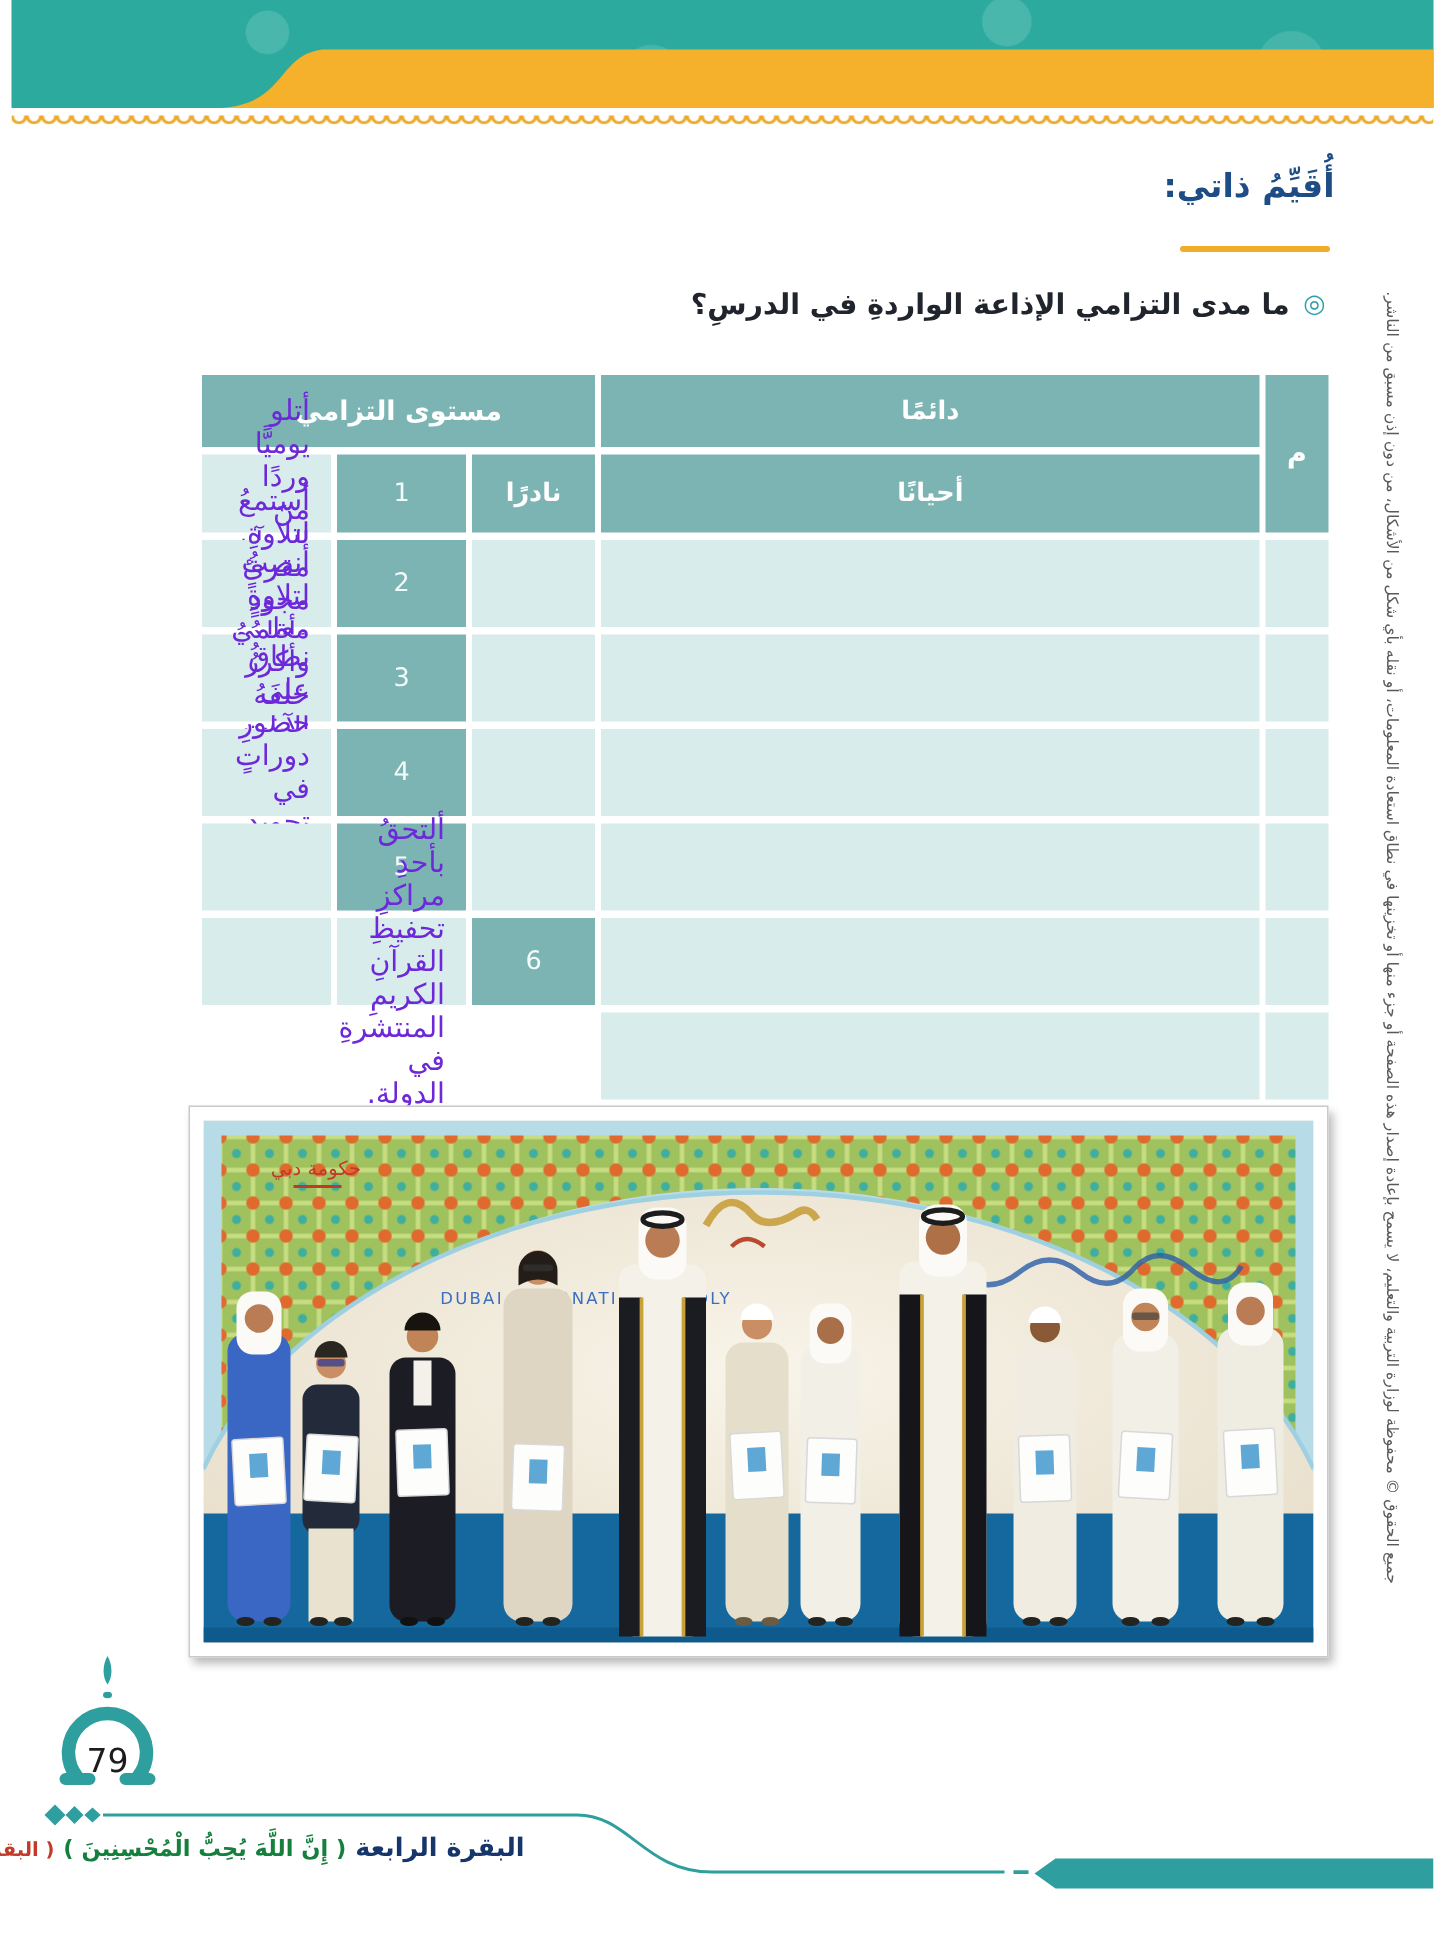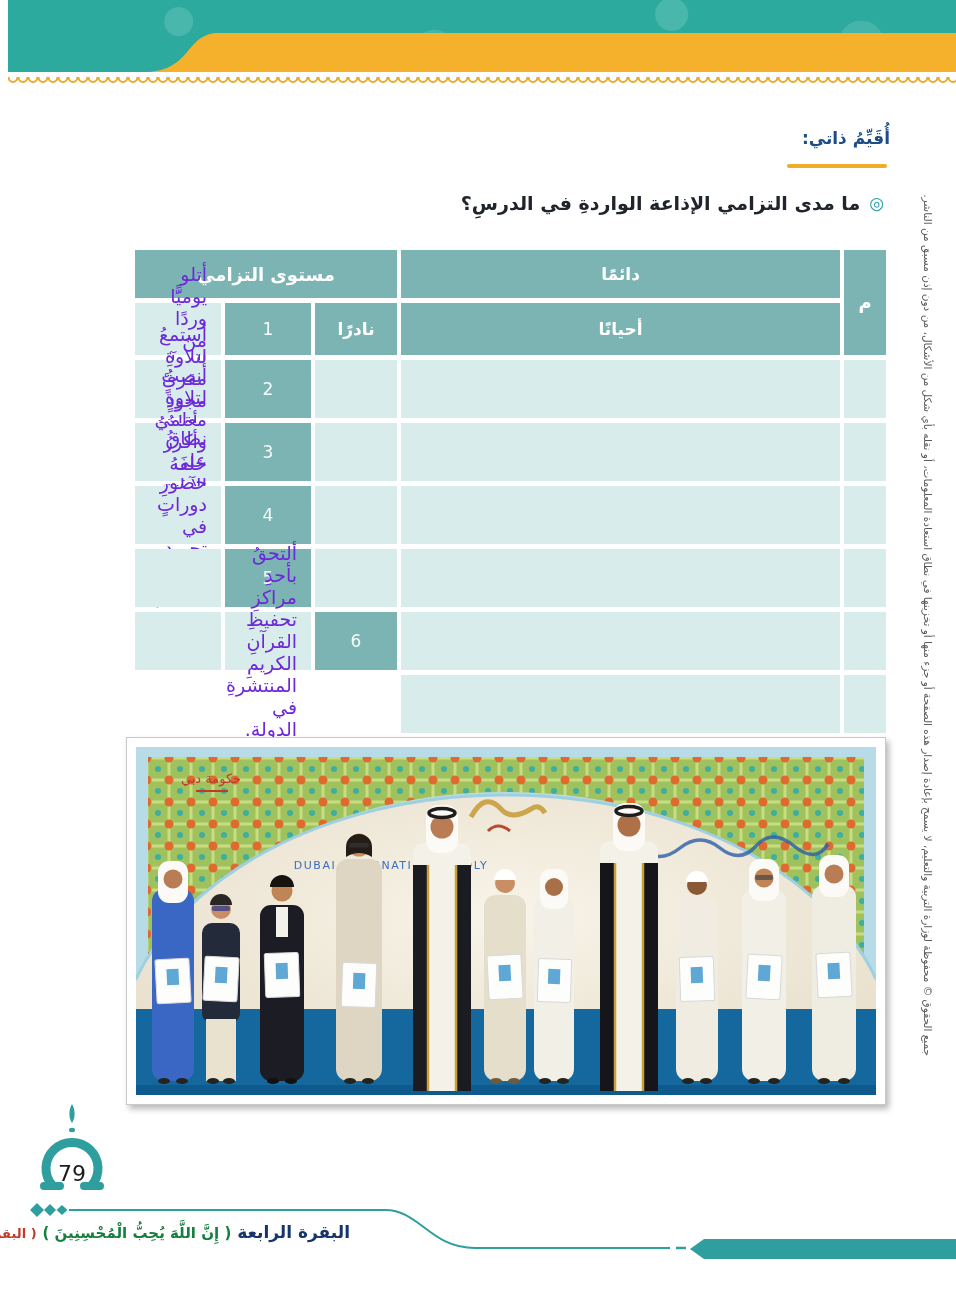--- a/index.html
+++ b/index.html
@@ -12,21 +12,21 @@
     position:absolute;left:8px;top:0;width:948px;height:72px;background:#2caa9e;
     background-image:
       radial-gradient(circle at 18% 30%, rgba(255,255,255,.14) 0 14px, rgba(255,255,255,0) 15px),
       radial-gradient(circle at 45% 70%, rgba(255,255,255,.12) 0 20px, rgba(255,255,255,0) 21px),
       radial-gradient(circle at 70% 20%, rgba(255,255,255,.14) 0 16px, rgba(255,255,255,0) 17px),
       radial-gradient(circle at 90% 60%, rgba(255,255,255,.12) 0 22px, rgba(255,255,255,0) 23px);
   }
   .band-svg{position:absolute;left:8px;top:0;}
   
   .page-title{
-    position:absolute;right:66px;top:128px;color:#1e4c85;font-size:17px;font-weight:bold;
+    position:absolute;right:66px;top:112px;color:#1e4c85;font-size:22px;font-weight:bold;
   }
   .title-underline{position:absolute;right:69px;top:164px;width:100px;height:4px;background:#f0ad2a;border-radius:2px;}
   .question{
     position:absolute;right:72px;top:192px;font-size:19px;color:#20242c;font-weight:600;
     display:flex;align-items:center;gap:9px;
   }
   .q-bullet{color:#2a9fae;font-size:17px;line-height:1;}
   
   .self-table{
     position:absolute;right:70px;top:250px;width:751px;height:483px;

